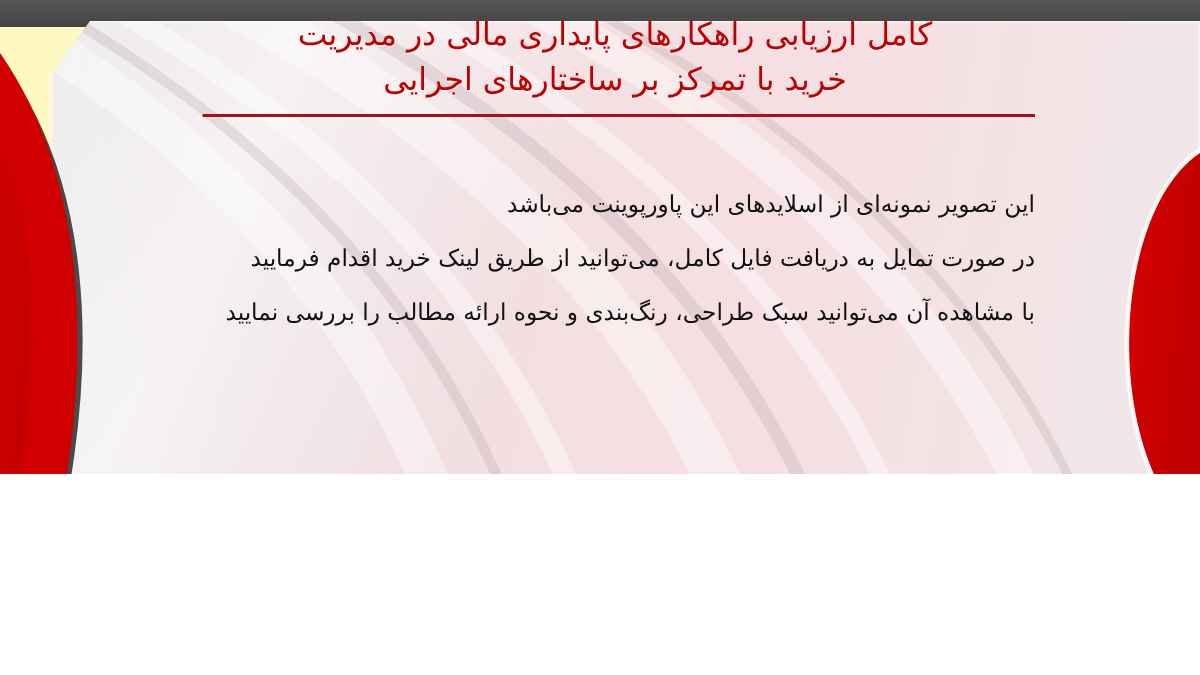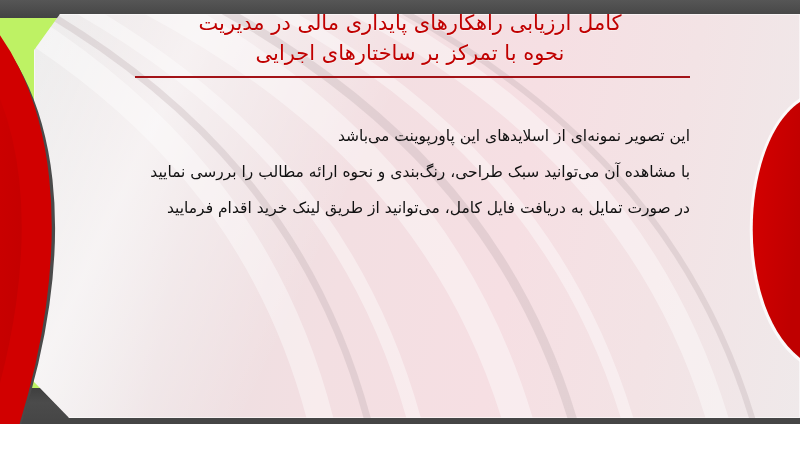--- a/index.html
+++ b/index.html
@@ -3,24 +3,24 @@
 <meta charset="utf-8">
 <style>
   html, body {
     margin: 0;
     padding: 0;
     background: #ffffff;
   }
   #slide {
     position: relative;
     width: 800px;
-    height: 424px;
+    height: 316px;
     overflow: hidden;
     font-family: "DejaVu Sans", sans-serif;
-    background: #bef264;
+    background: #fef9c3;
   }
 
   
   .frame-band {
     position: absolute;
     left: 0;
     width: 800px;
     background: linear-gradient(180deg, #565656 0%, #4b4b4b 60%, #434343 100%);
   }
   .frame-band.top { top: 0; height: 18px; }
@@ -169,23 +169,23 @@
           <stop offset="100%" stop-color="#bf0000"></stop>
         </linearGradient>
       </defs>
       <path d="M 120 98 C 56 140, 50 310, 120 362 Z" fill="#ffffff" fill-opacity="0.75"></path>
       <path d="M 120 102 C 60 142, 54 306, 120 358 Z" fill="url(#discGrad)"></path>
     </svg>
   </div>
 
   <div class="title-block">
     <div class="title-line">کامل ارزیابی راهکارهای پایداری مالی در مدیریت</div>
-    <div class="title-line">نحوه با تمرکز بر ساختارهای اجرایی</div>
+    <div class="title-line">خرید با تمرکز بر ساختارهای اجرایی</div>
   </div>
   <div class="title-rule"></div>
 
   <div class="body-block">
     <div class="body-line">این تصویر نمونه‌ای از اسلایدهای این پاورپوینت می‌باشد</div>
+    <div class="body-line">در صورت تمایل به دریافت فایل کامل، می‌توانید از طریق لینک خرید اقدام فرمایید</div>
     <div class="body-line">با مشاهده آن می‌توانید سبک طراحی، رنگ‌بندی و نحوه ارائه مطالب را بررسی نمایید</div>
-    <div class="body-line">در صورت تمایل به دریافت فایل کامل، می‌توانید از طریق لینک خرید اقدام فرمایید</div>
   </div>
 
 </div>
 
 </body></html>

